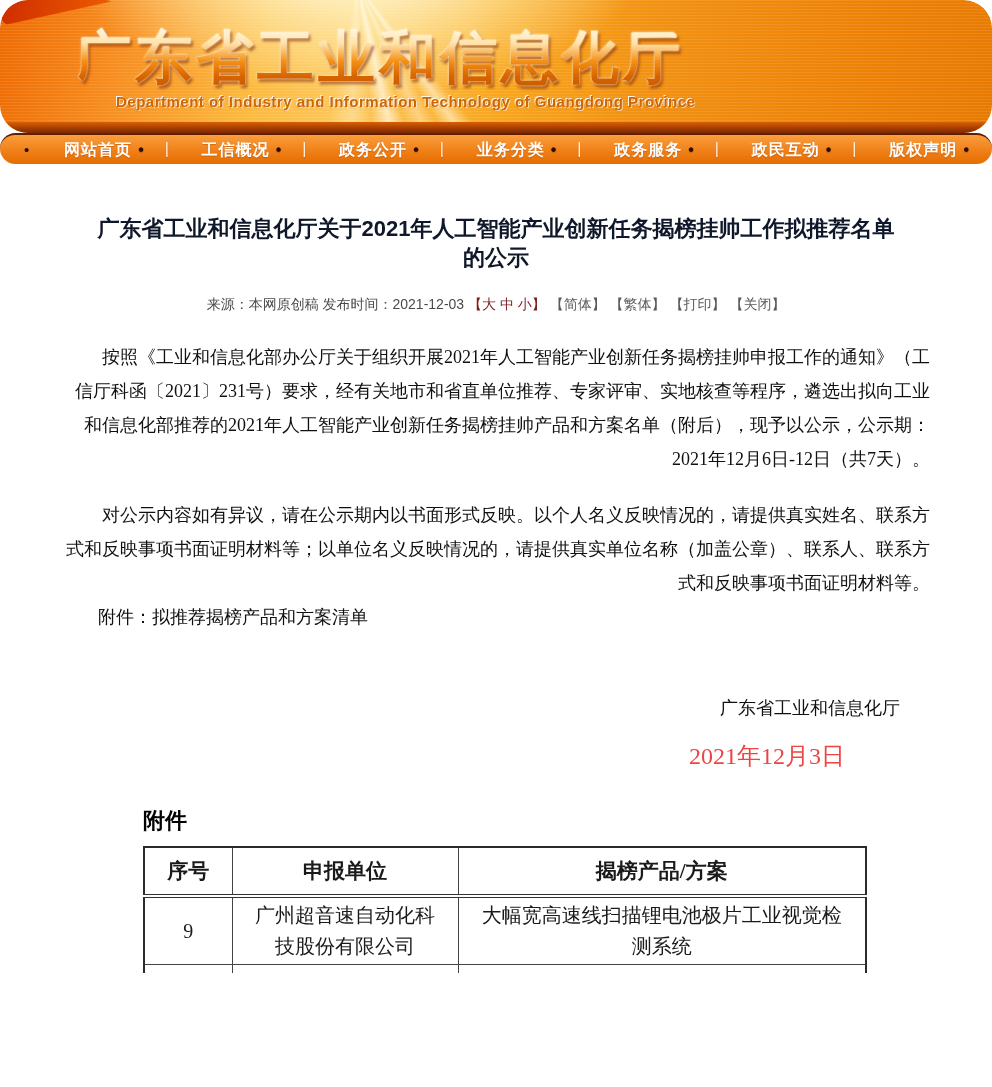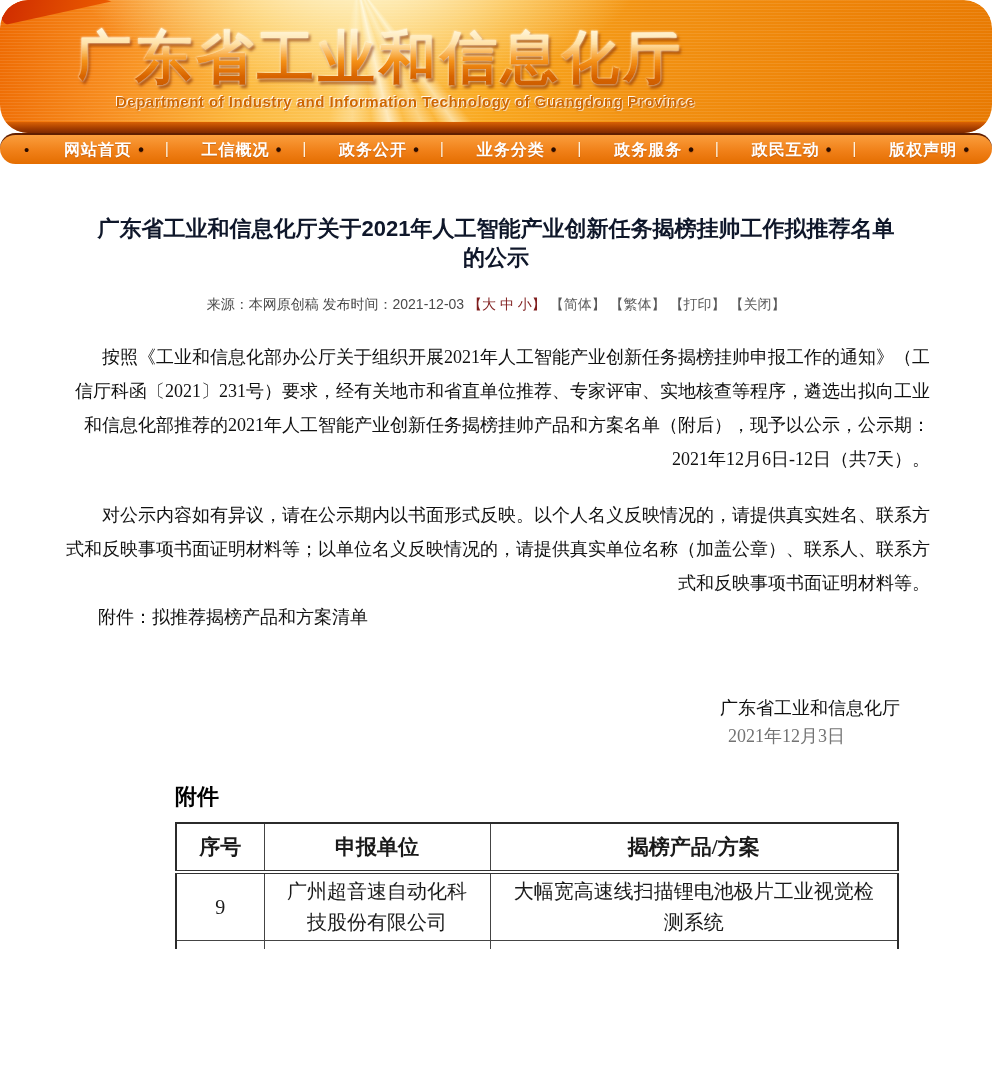--- a/index.html
+++ b/index.html
@@ -84,24 +84,24 @@
   }
   .article-meta span{ margin:0 0; }
   .meta-size{ color:#7f1d1d; cursor:pointer; }
   .meta-link{ color:#5a5a5a; cursor:pointer; }
   .article-body p{
     margin-top:26px; font-size:18px; line-height:34px; text-indent:2em; color:#111;text-align:right;
   }
   .article-body p + p{ margin-top:22px; }
   .attach-line{ font-size:18px; line-height:34px; text-indent:2em; color:#111; }
   .sig{ margin-top:62px; text-align:right; padding-right:30px; font-size:18px; color:#111; }
-  .sig-date{ margin-top:4px; text-align:right; padding-right:85px; font-size:18px; color:#737373; }
+  .sig-date{ margin-top:20px; text-align:right; padding-right:85px; font-size:24px; color:#ef4444; }
 
   
-  .attachment{ margin-top:34px;margin-left:32px; }
+  .attachment{ margin-top:34px; }
   .attachment-label{
     margin-left:143px; font-family:"Liberation Sans","DejaVu Sans",sans-serif;
     font-size:22px; font-weight:bold; color:#000;
   }
   .attachment-block{ width:722px; margin-left:143px; text-align:center; }
   .attachment-title{
     margin-top:8px; font-size:33px; font-weight:bold; letter-spacing:5px; color:#000;
   }
   .attachment-sub{ margin-top:8px; font-size:21px; letter-spacing:2px; color:#111; }
   table.list{

